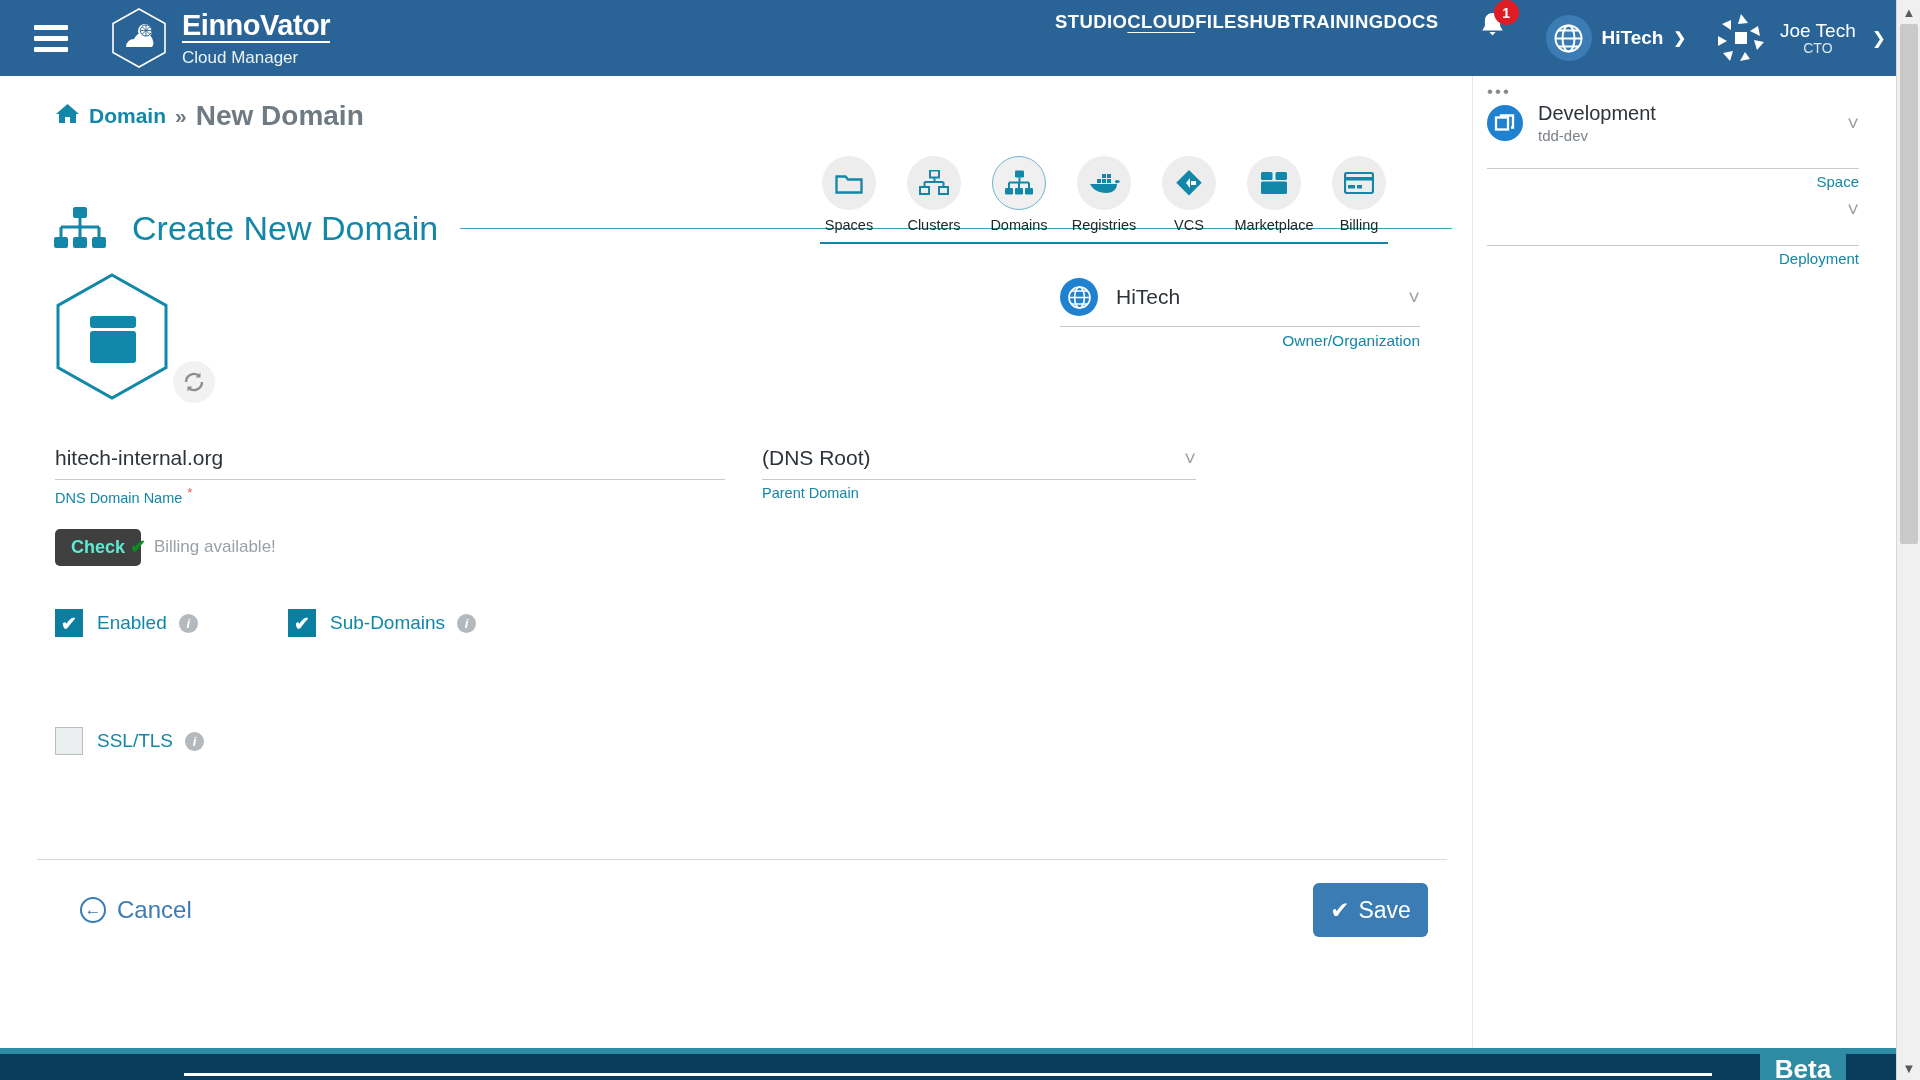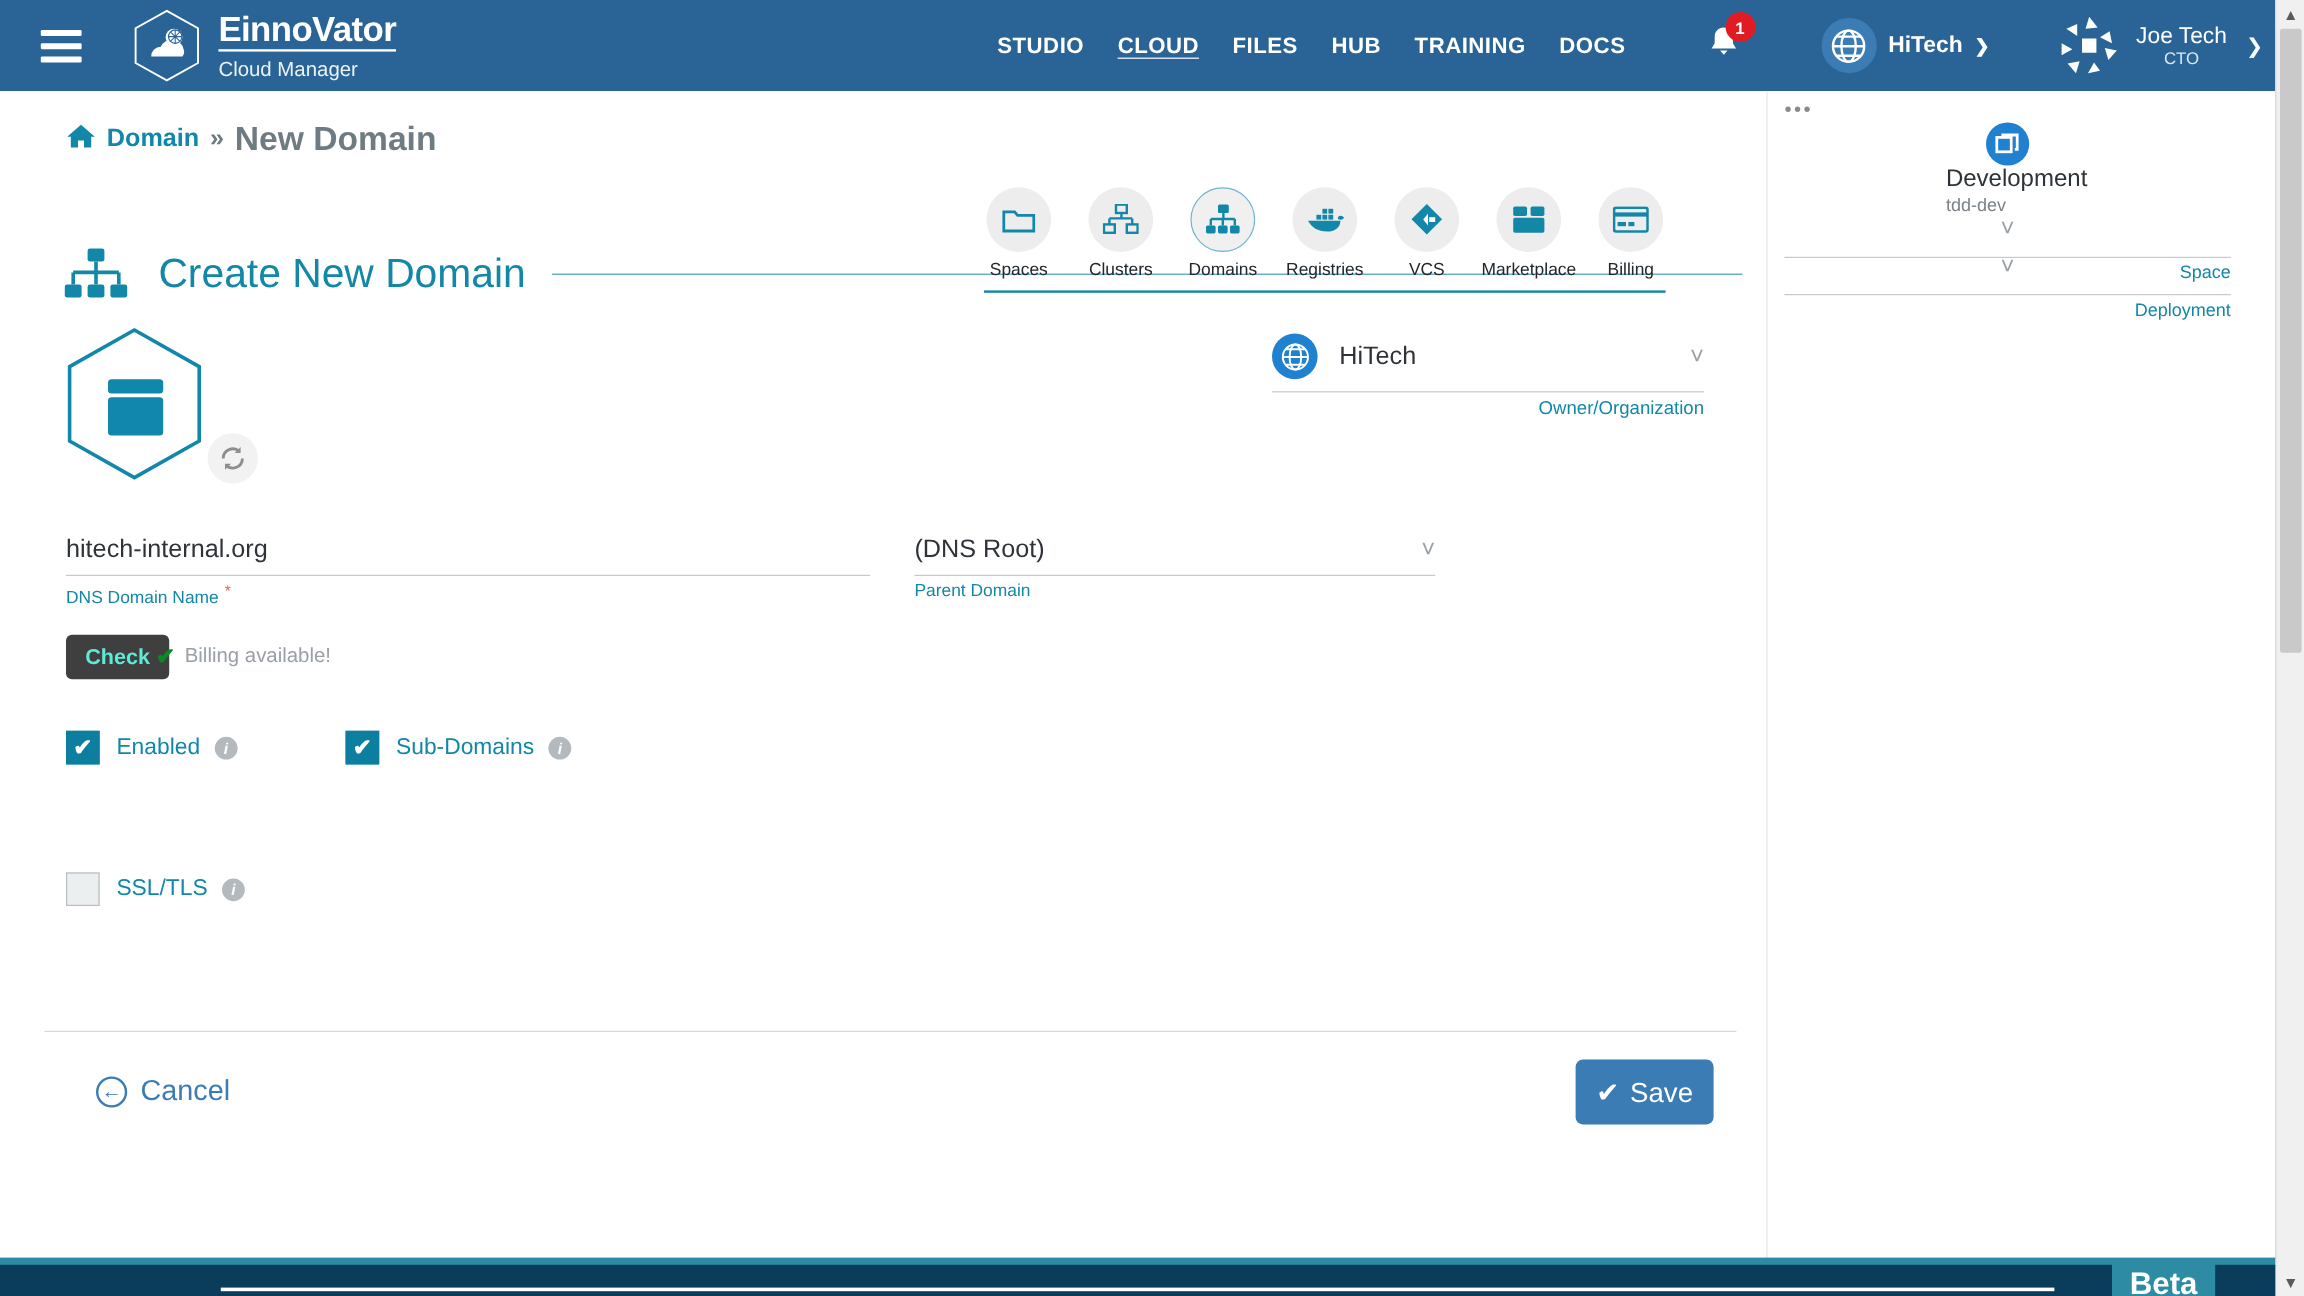--- a/index.html
+++ b/index.html
@@ -21,21 +21,21 @@
   .burger span { display:block; width:34px; height:5px; background:#fff; border-radius:1px; }
 
   .brand { display:flex; align-items:center; margin-left:28px; }
   .brand-hex { width:58px; height:62px; position:relative; flex:0 0 auto; }
   .brand-text { margin-left:14px; color:#fff; line-height:1; }
   .brand-title { font-size:29px; font-weight:bold; letter-spacing:-0.5px;
                  border-bottom:2px solid #fff; padding-bottom:1px; display:inline-block;
                  position:relative; }
   .brand-sub { font-size:17px; margin-top:6px; color:#eaf2f8; }
 
-  .navlinks { margin-left:auto; display:flex; align-items:center; gap:28px; }
+  .navlinks { margin-left:auto; display:flex; }
   .navlink { color:#fff; font-size:18.5px; font-weight:bold; letter-spacing:0.4px; cursor:pointer;
              white-space:nowrap; }
   .navlink.active { text-decoration:underline; text-underline-offset:4px; }
 
   .bell-wrap { position:relative; margin-left:40px; margin-right:18px; cursor:pointer; }
   .bell { font-size:27px; color:#fff; line-height:1; }
   .badge { position:absolute; top:-11px; right:-13px; background:#e01b24; color:#fff;
            width:25px; height:25px; border-radius:50%; font-size:14px; font-weight:bold;
            display:flex; align-items:center; justify-content:center; }
 
@@ -84,21 +84,21 @@
                 display:flex; align-items:center; justify-content:center; }
   .tool.sel .disc { border:1.5px solid #6fb5cd; background:#f0f0f0; }
   .tool .lbl { margin-top:7px; font-size:14.5px; color:#22272b; white-space:nowrap; }
   .toolbar-rule { position:absolute; left:820px; top:166px; width:568px; height:2px; background:#1287a8; }
 
   
   .rightpanel { position:absolute; left:1472px; top:76px; width:400px; height:1004px;
                 background:#fff; border-left:1px solid #e6e6e6; }
   .dots { position:absolute; left:14px; top:6px; color:#8a8a8a; font-size:17px; letter-spacing:2px; }
   .rp-row { position:absolute; left:14px; width:372px; }
-  .rp-item { display:flex; align-items:center; padding-bottom:11px; border-bottom:1px solid #c9c9c9;flex-direction:column; }
+  .rp-item { display:flex; align-items:center; padding-bottom:24px; border-bottom:1px solid #c9c9c9; }
   .rp-ico { width:36px; height:36px; border-radius:50%; background:#2081d0;
             display:flex; align-items:center; justify-content:center; flex:0 0 auto; }
   .rp-txt { margin-left:15px; line-height:1.15; flex:1; }
   .rp-name { font-size:20px; color:#2d3338; }
   .rp-sub { font-size:15px; color:#7b8288; margin-top:2px; }
   .rp-chev { color:#9aa1a6; font-size:20px; }
   .rp-cap { text-align:right; font-size:15px; color:#1287a8; margin-top:4px; }
 
   
   .hexwrap { position:absolute; left:52px; top:196px; width:180px; height:140px; }

